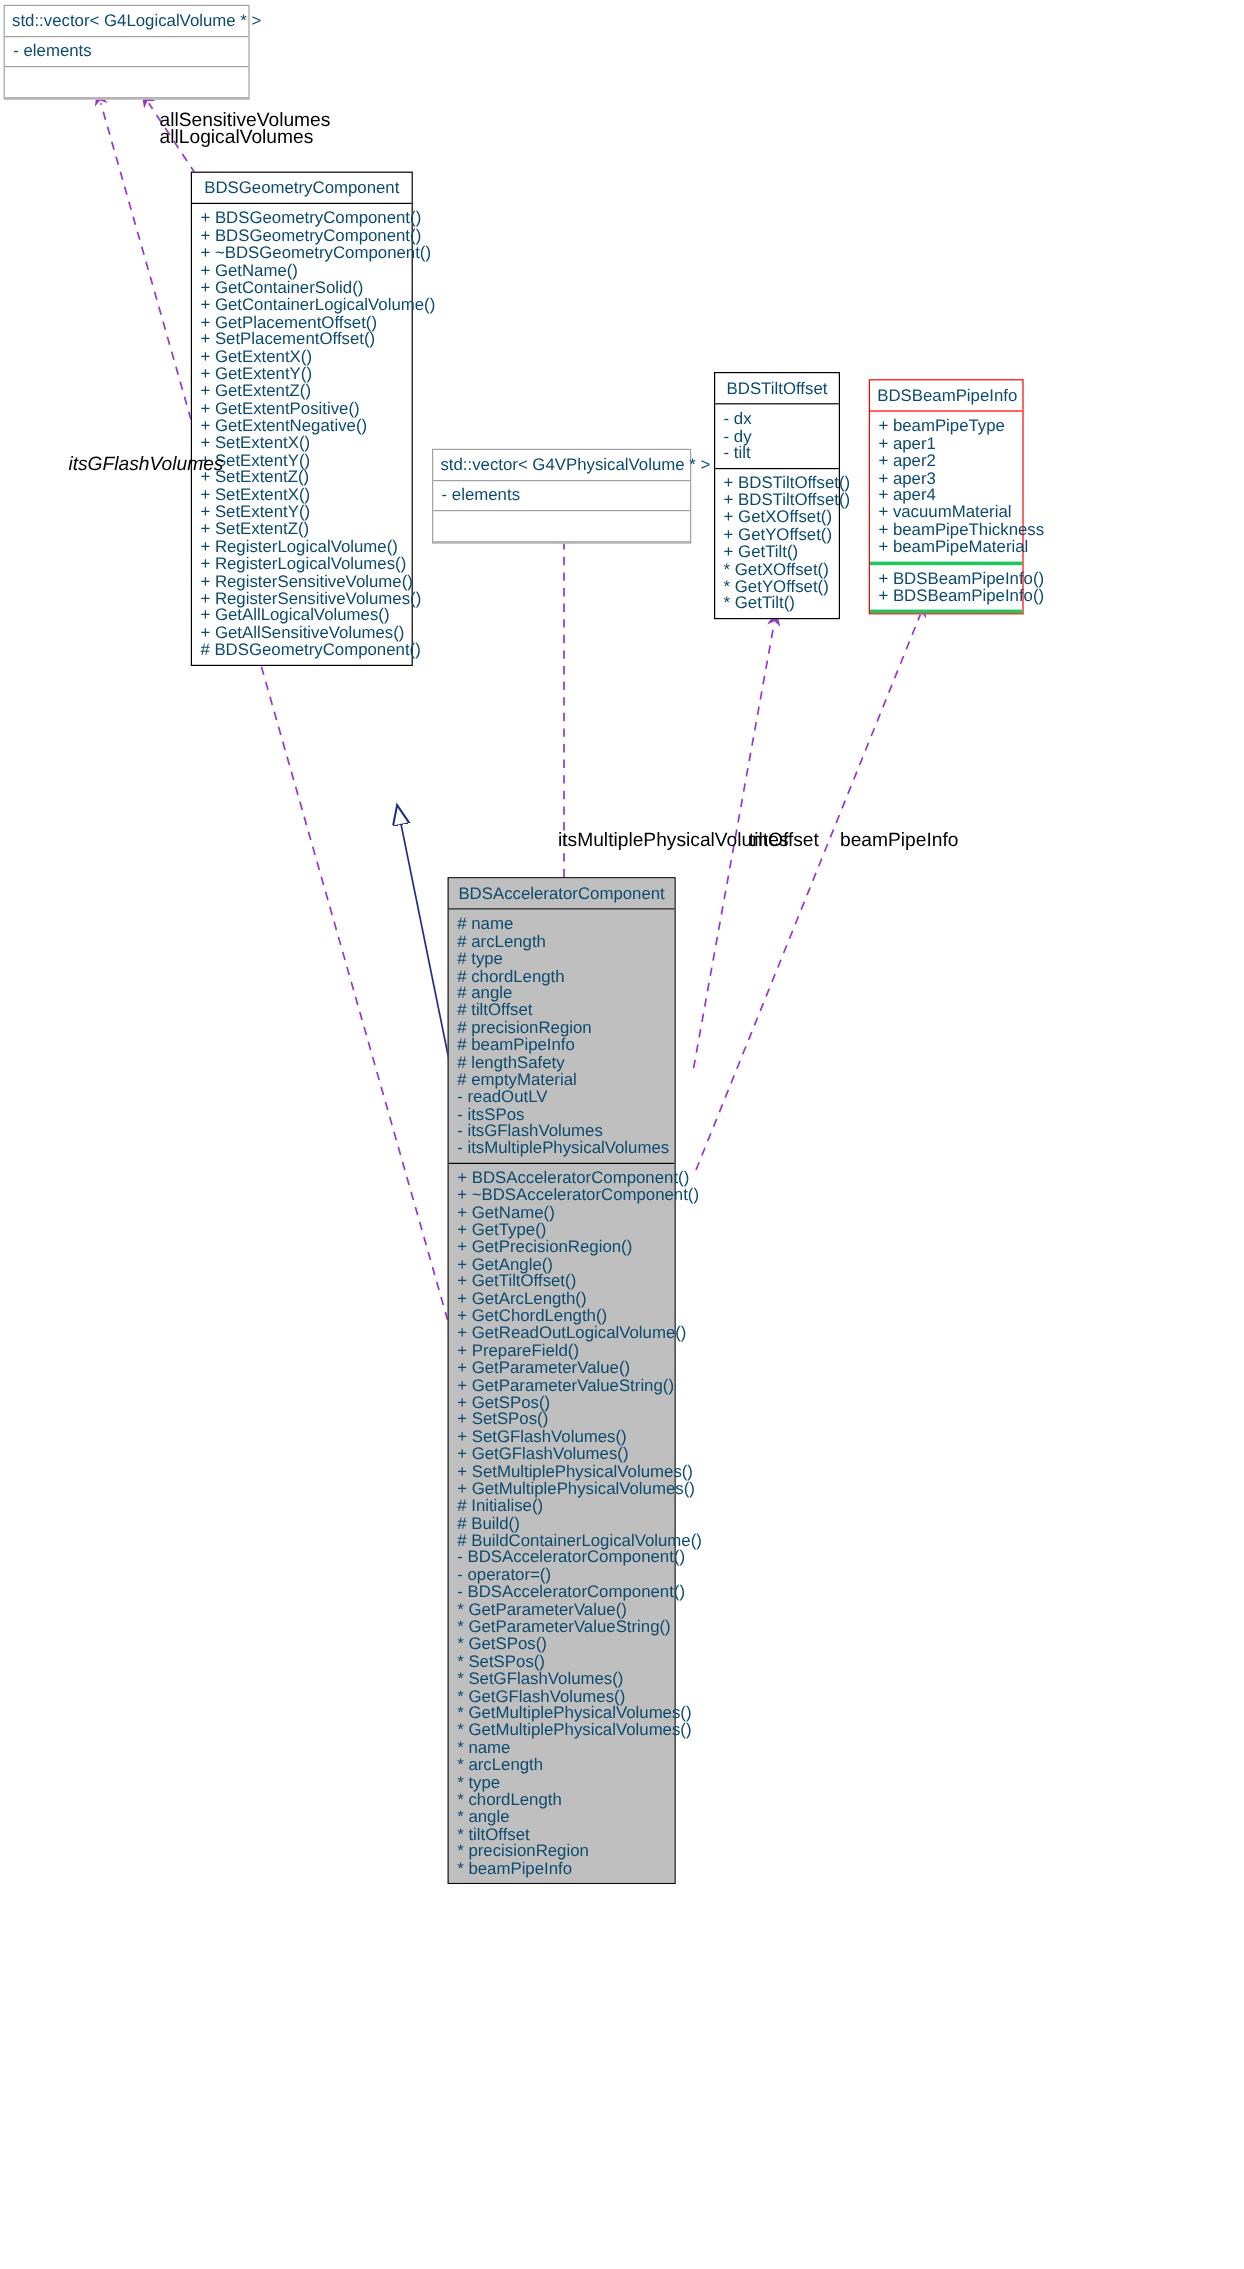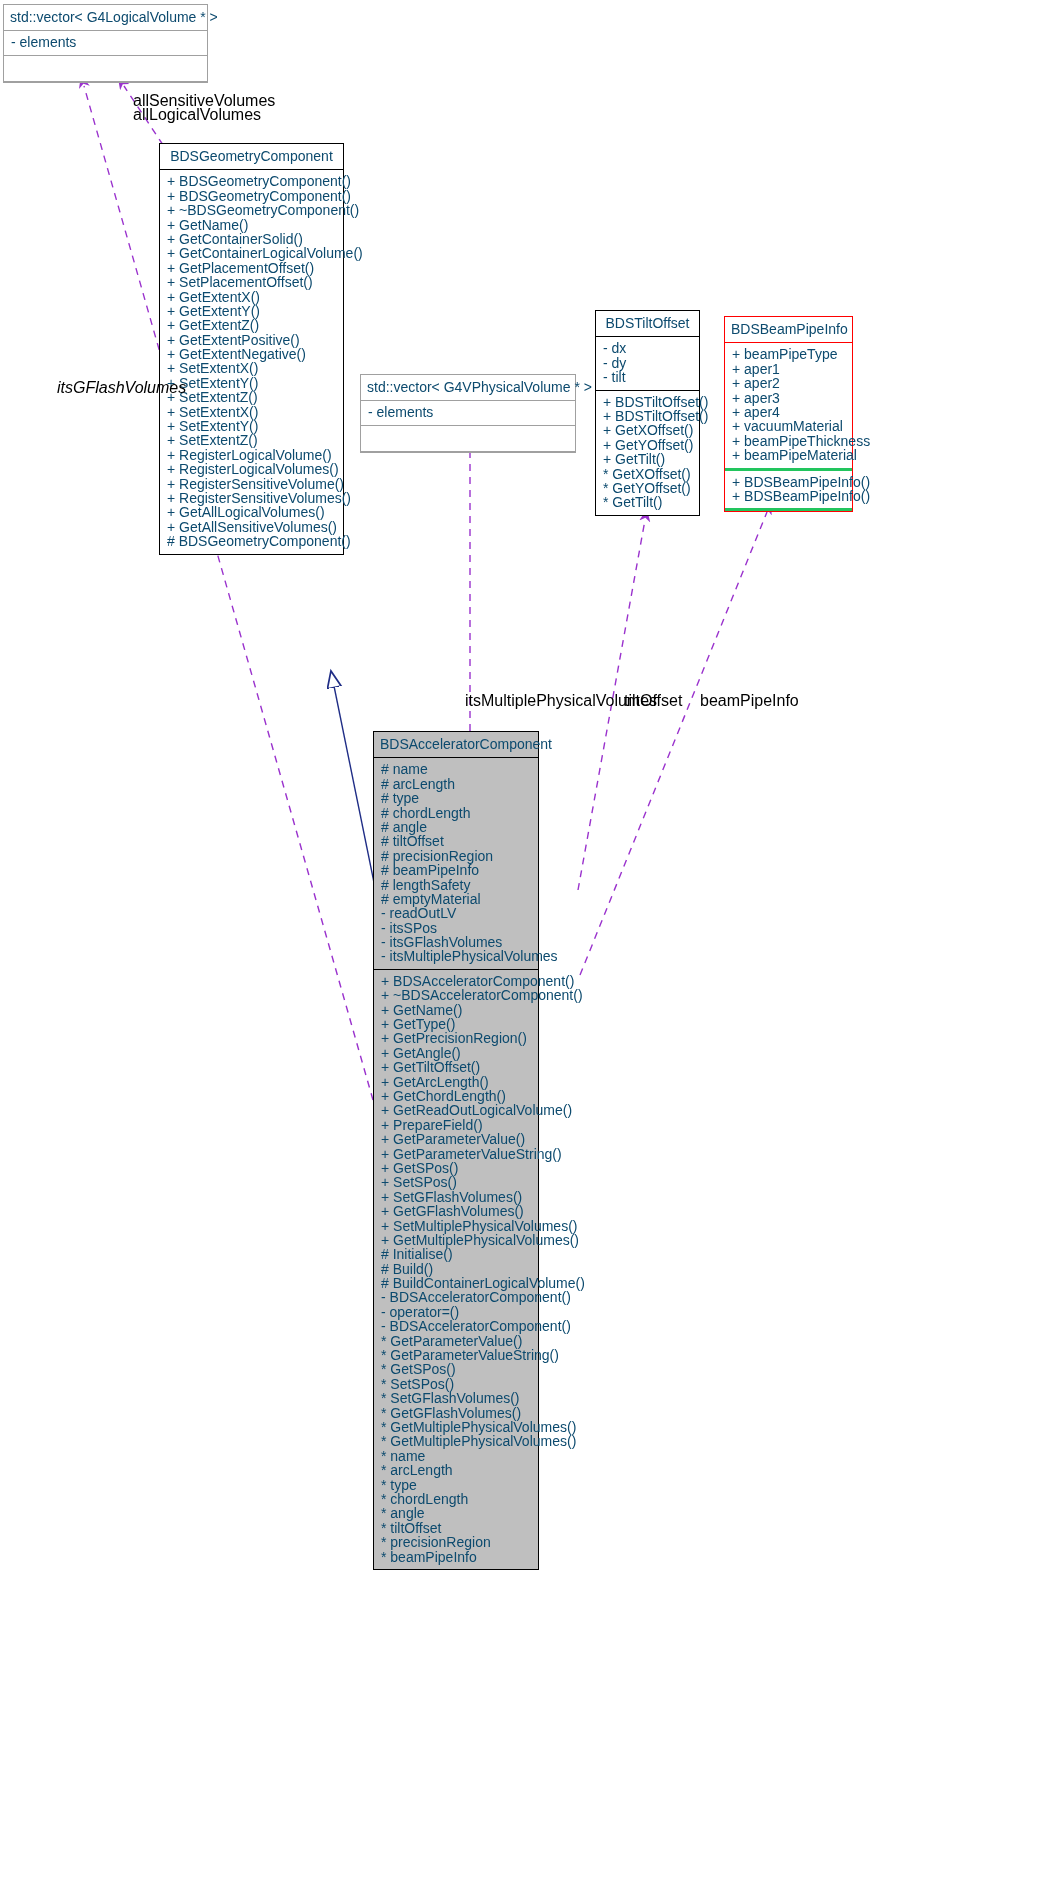--- a/index.html
+++ b/index.html
@@ -199,21 +199,21 @@
       <div class="row">+ vacuumMaterial</div>
       <div class="row">+ beamPipeThickness</div>
       <div class="row">+ beamPipeMaterial</div>
     </div>
     <div class="compartment">
       <div class="row">+ BDSBeamPipeInfo()</div>
       <div class="row">+ BDSBeamPipeInfo()</div>
     </div>
   </div>
 
-  <div class="node current" style="left:373px; top:731px; width:166px;">
+  <div class="node current" style="left:373px; top:731px; width:190px;">
     <div class="title">BDSAcceleratorComponent</div>
     <div class="compartment">
       <div class="row"># name</div>
       <div class="row"># arcLength</div>
       <div class="row"># type</div>
       <div class="row"># chordLength</div>
       <div class="row"># angle</div>
       <div class="row"># tiltOffset</div>
       <div class="row"># precisionRegion</div>
       <div class="row"># beamPipeInfo</div>

